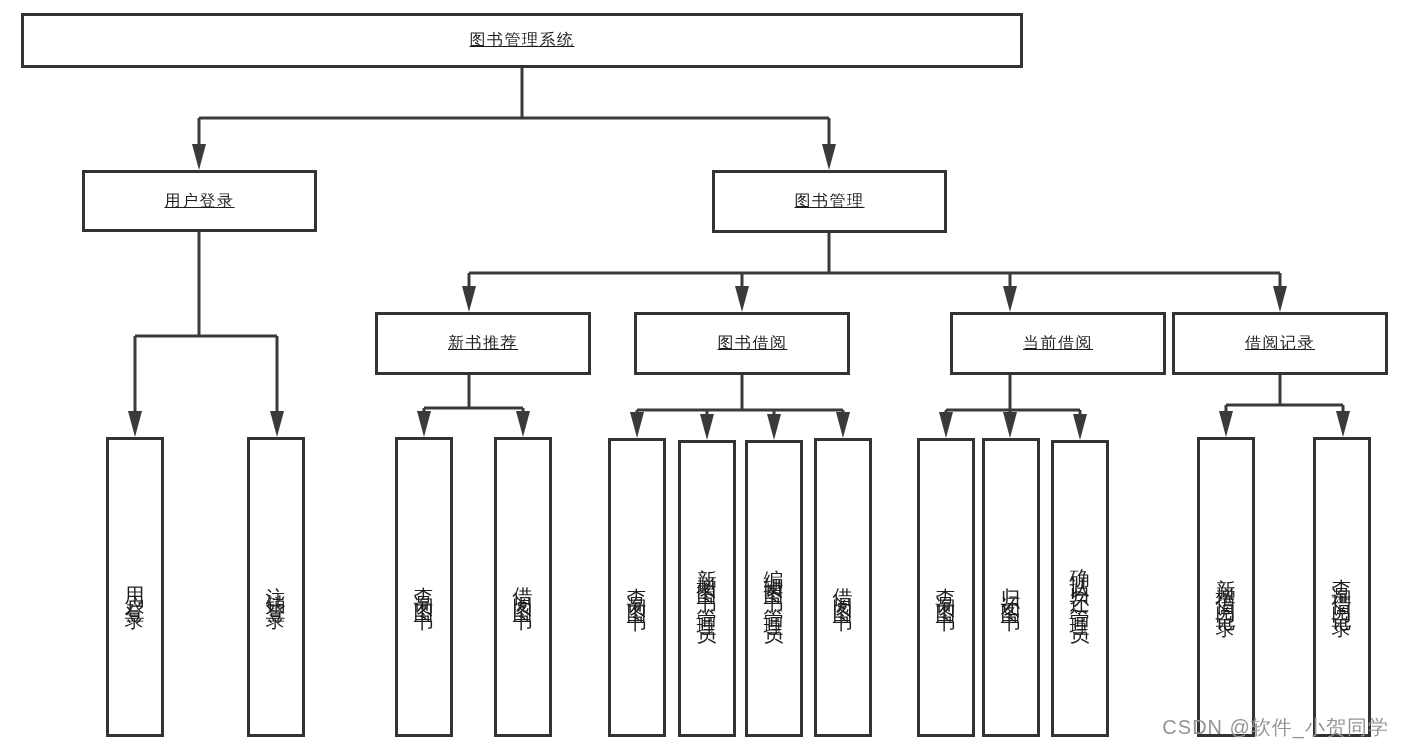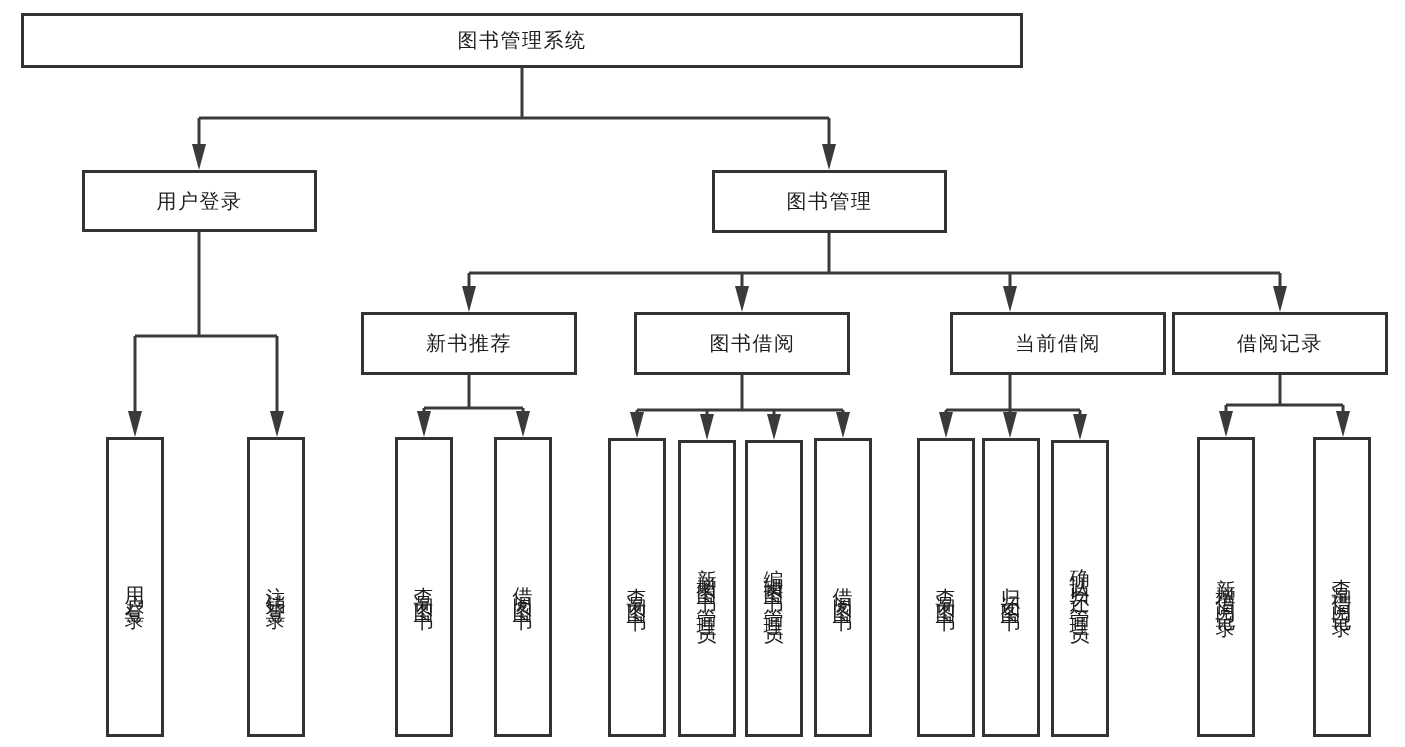--- a/index.html
+++ b/index.html
@@ -13,23 +13,24 @@
   .connectors { position:absolute; left:0; top:0; width:1405px; height:747px; }
   .node {
     position:absolute;
     box-sizing:border-box;
     border:3px solid #333333;
     background:#ffffff;
     display:flex; align-items:center; justify-content:center;
     color:#1d1d1d;
   }
   .node .hlabel {
-    font-size:20px;
+    font-size:16px;
     letter-spacing:1.5px;
     white-space:nowrap;
+    text-decoration:underline;
   }
   .node .vlabel {
     writing-mode:vertical-rl;
     text-orientation:mixed;
     font-size:20px;
     letter-spacing:8px;
     line-height:1;
     white-space:nowrap;
   }
   .watermark {
@@ -116,21 +117,21 @@
     <span class="hlabel">图书管理系统</span>
   </div>
 
   <div class="node" style="left:82px; top:170px; width:235px; height:62px;">
     <span class="hlabel">用户登录</span>
   </div>
   <div class="node" style="left:712px; top:170px; width:235px; height:63px;text-align:right;">
     <span class="hlabel">图书管理</span>
   </div>
 
-  <div class="node" style="left:361px; top:312px; width:216px; height:63px;">
+  <div class="node" style="left:375px; top:312px; width:216px; height:63px;">
     <span class="hlabel">新书推荐</span>
   </div>
   <div class="node" style="left:634px; top:312px; width:216px; height:63px;padding-left:21px;">
     <span class="hlabel">图书借阅</span>
   </div>
   <div class="node" style="left:950px; top:312px; width:216px; height:63px;">
     <span class="hlabel">当前借阅</span>
   </div>
   <div class="node" style="left:1172px; top:312px; width:216px; height:63px;">
     <span class="hlabel">借阅记录</span>
@@ -173,14 +174,15 @@
     <span class="vlabel">确认归还（管理员）</span>
   </div>
 
   <div class="node" style="left:1197px; top:437px; width:58px; height:300px;">
     <span class="vlabel">新增借阅记录</span>
   </div>
   <div class="node" style="left:1313px; top:437px; width:58px; height:300px;">
     <span class="vlabel">查询借阅记录</span>
   </div>
 
+  <div class="watermark">CSDN @软件_小贺同学</div>
 
 </div>
 
 </body></html>

